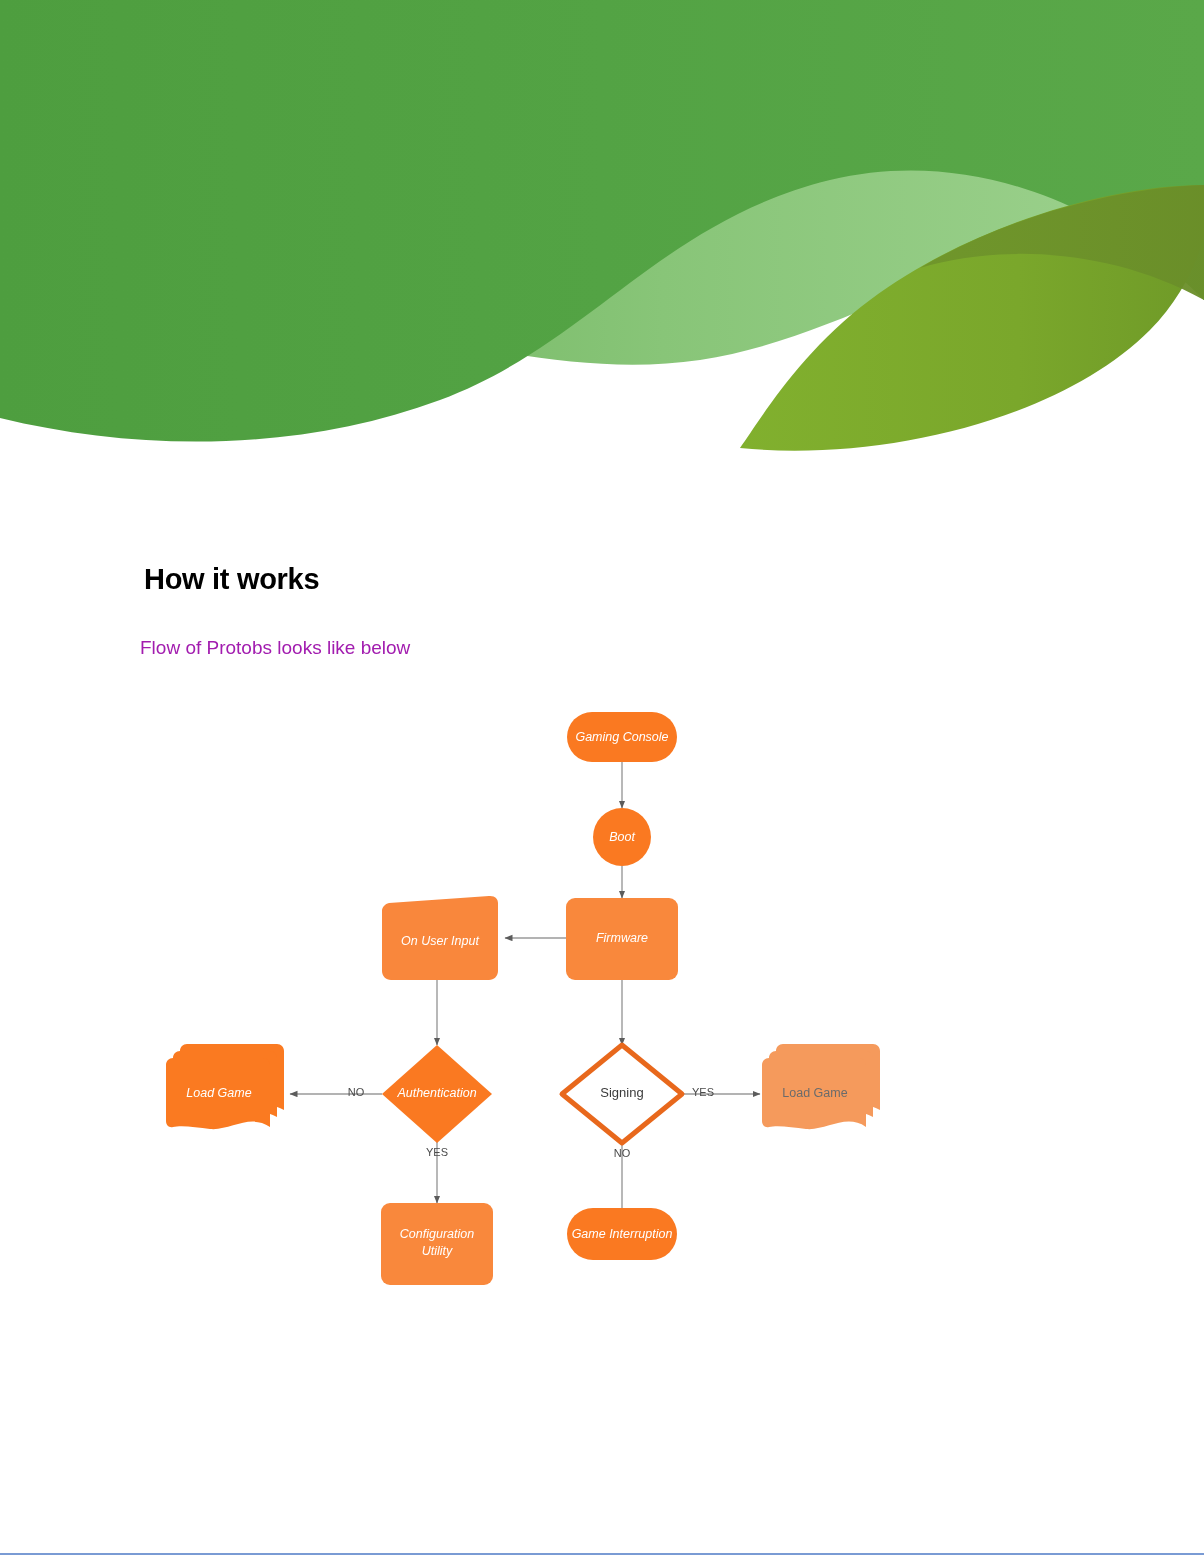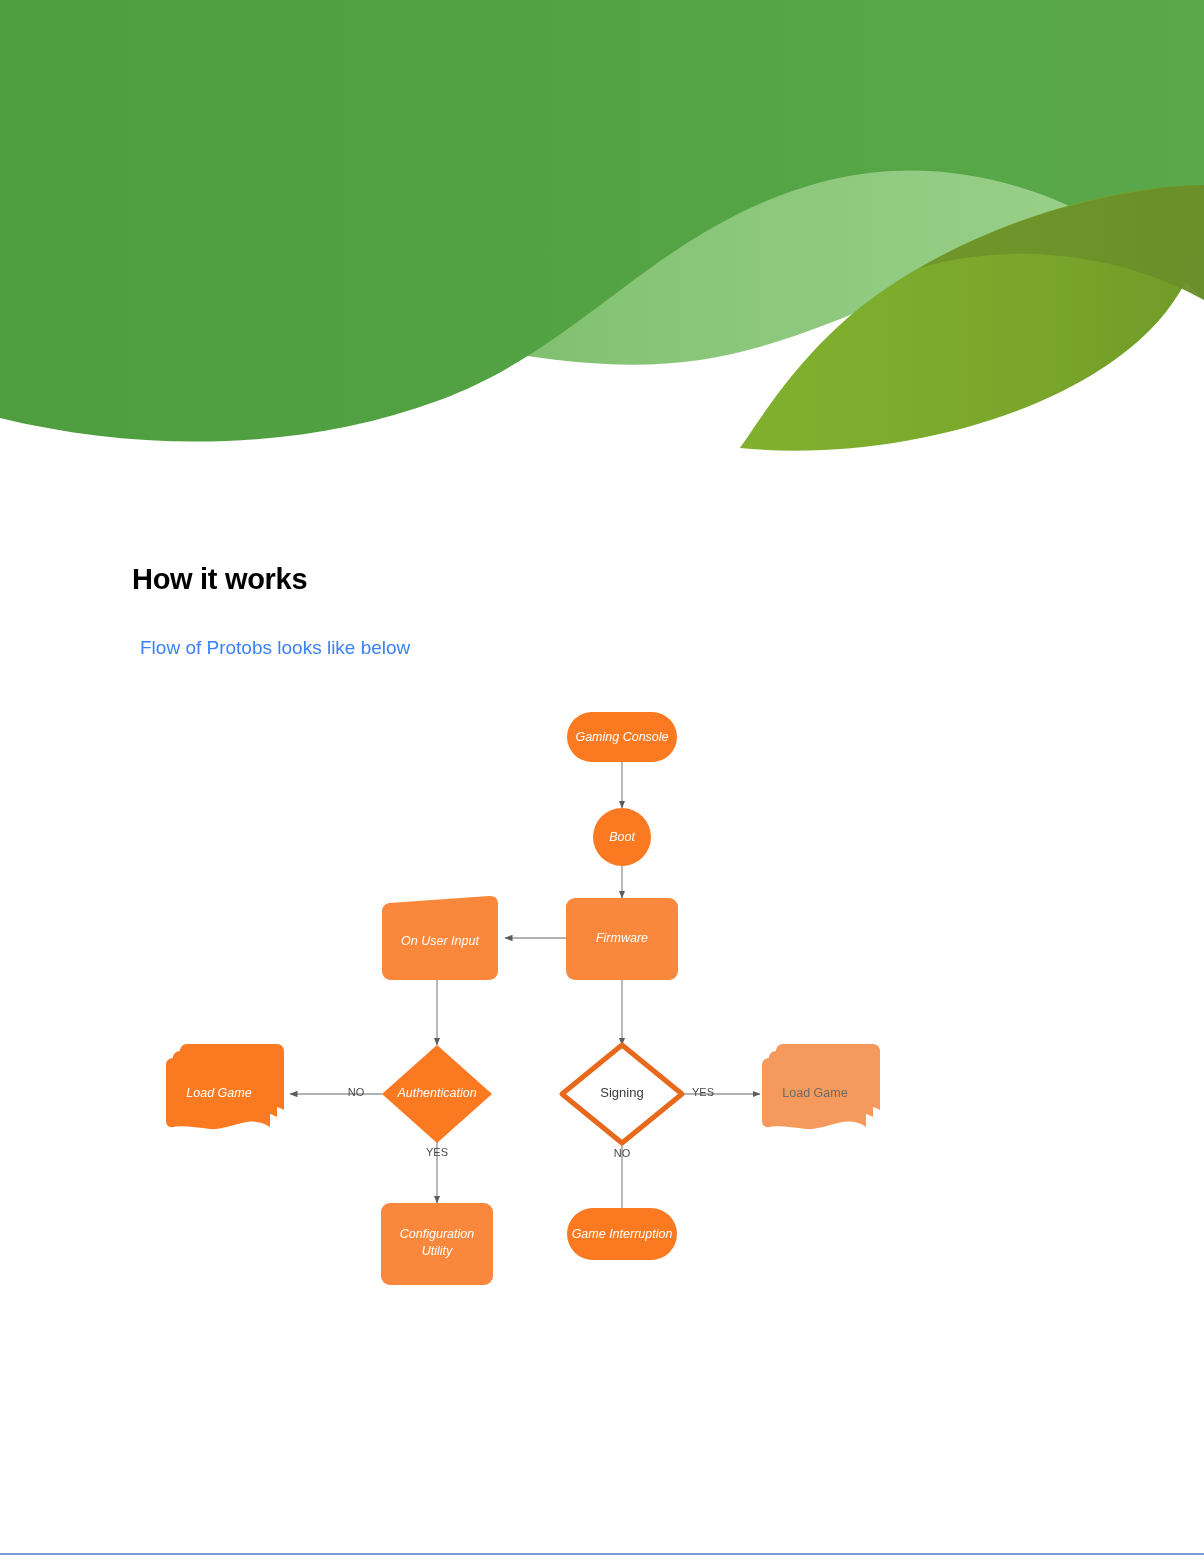--- a/index.html
+++ b/index.html
@@ -20,34 +20,34 @@
     position: absolute;
     left: 0;
     top: 0;
     width: 1204px;
     height: 460px;
   }
 
   
   #page-title {
     position: absolute;
-    left: 132px;
+    left: 144px;
     top: 563px;
     font-size: 29px;
     font-weight: bold;
     color: #000000;
     letter-spacing: -0.3px;
     font-family: "Liberation Sans", sans-serif;
   }
   #page-subtitle {
     position: absolute;
     left: 140px;
     top: 637px;
     font-size: 19px;
-    color: #3b82f6;
+    color: #a21caf;
     font-family: "Liberation Sans", sans-serif;
   }
 
   
   #flowchart {
     position: absolute;
     left: 140px;
     top: 690px;
     width: 920px;
     height: 620px;

